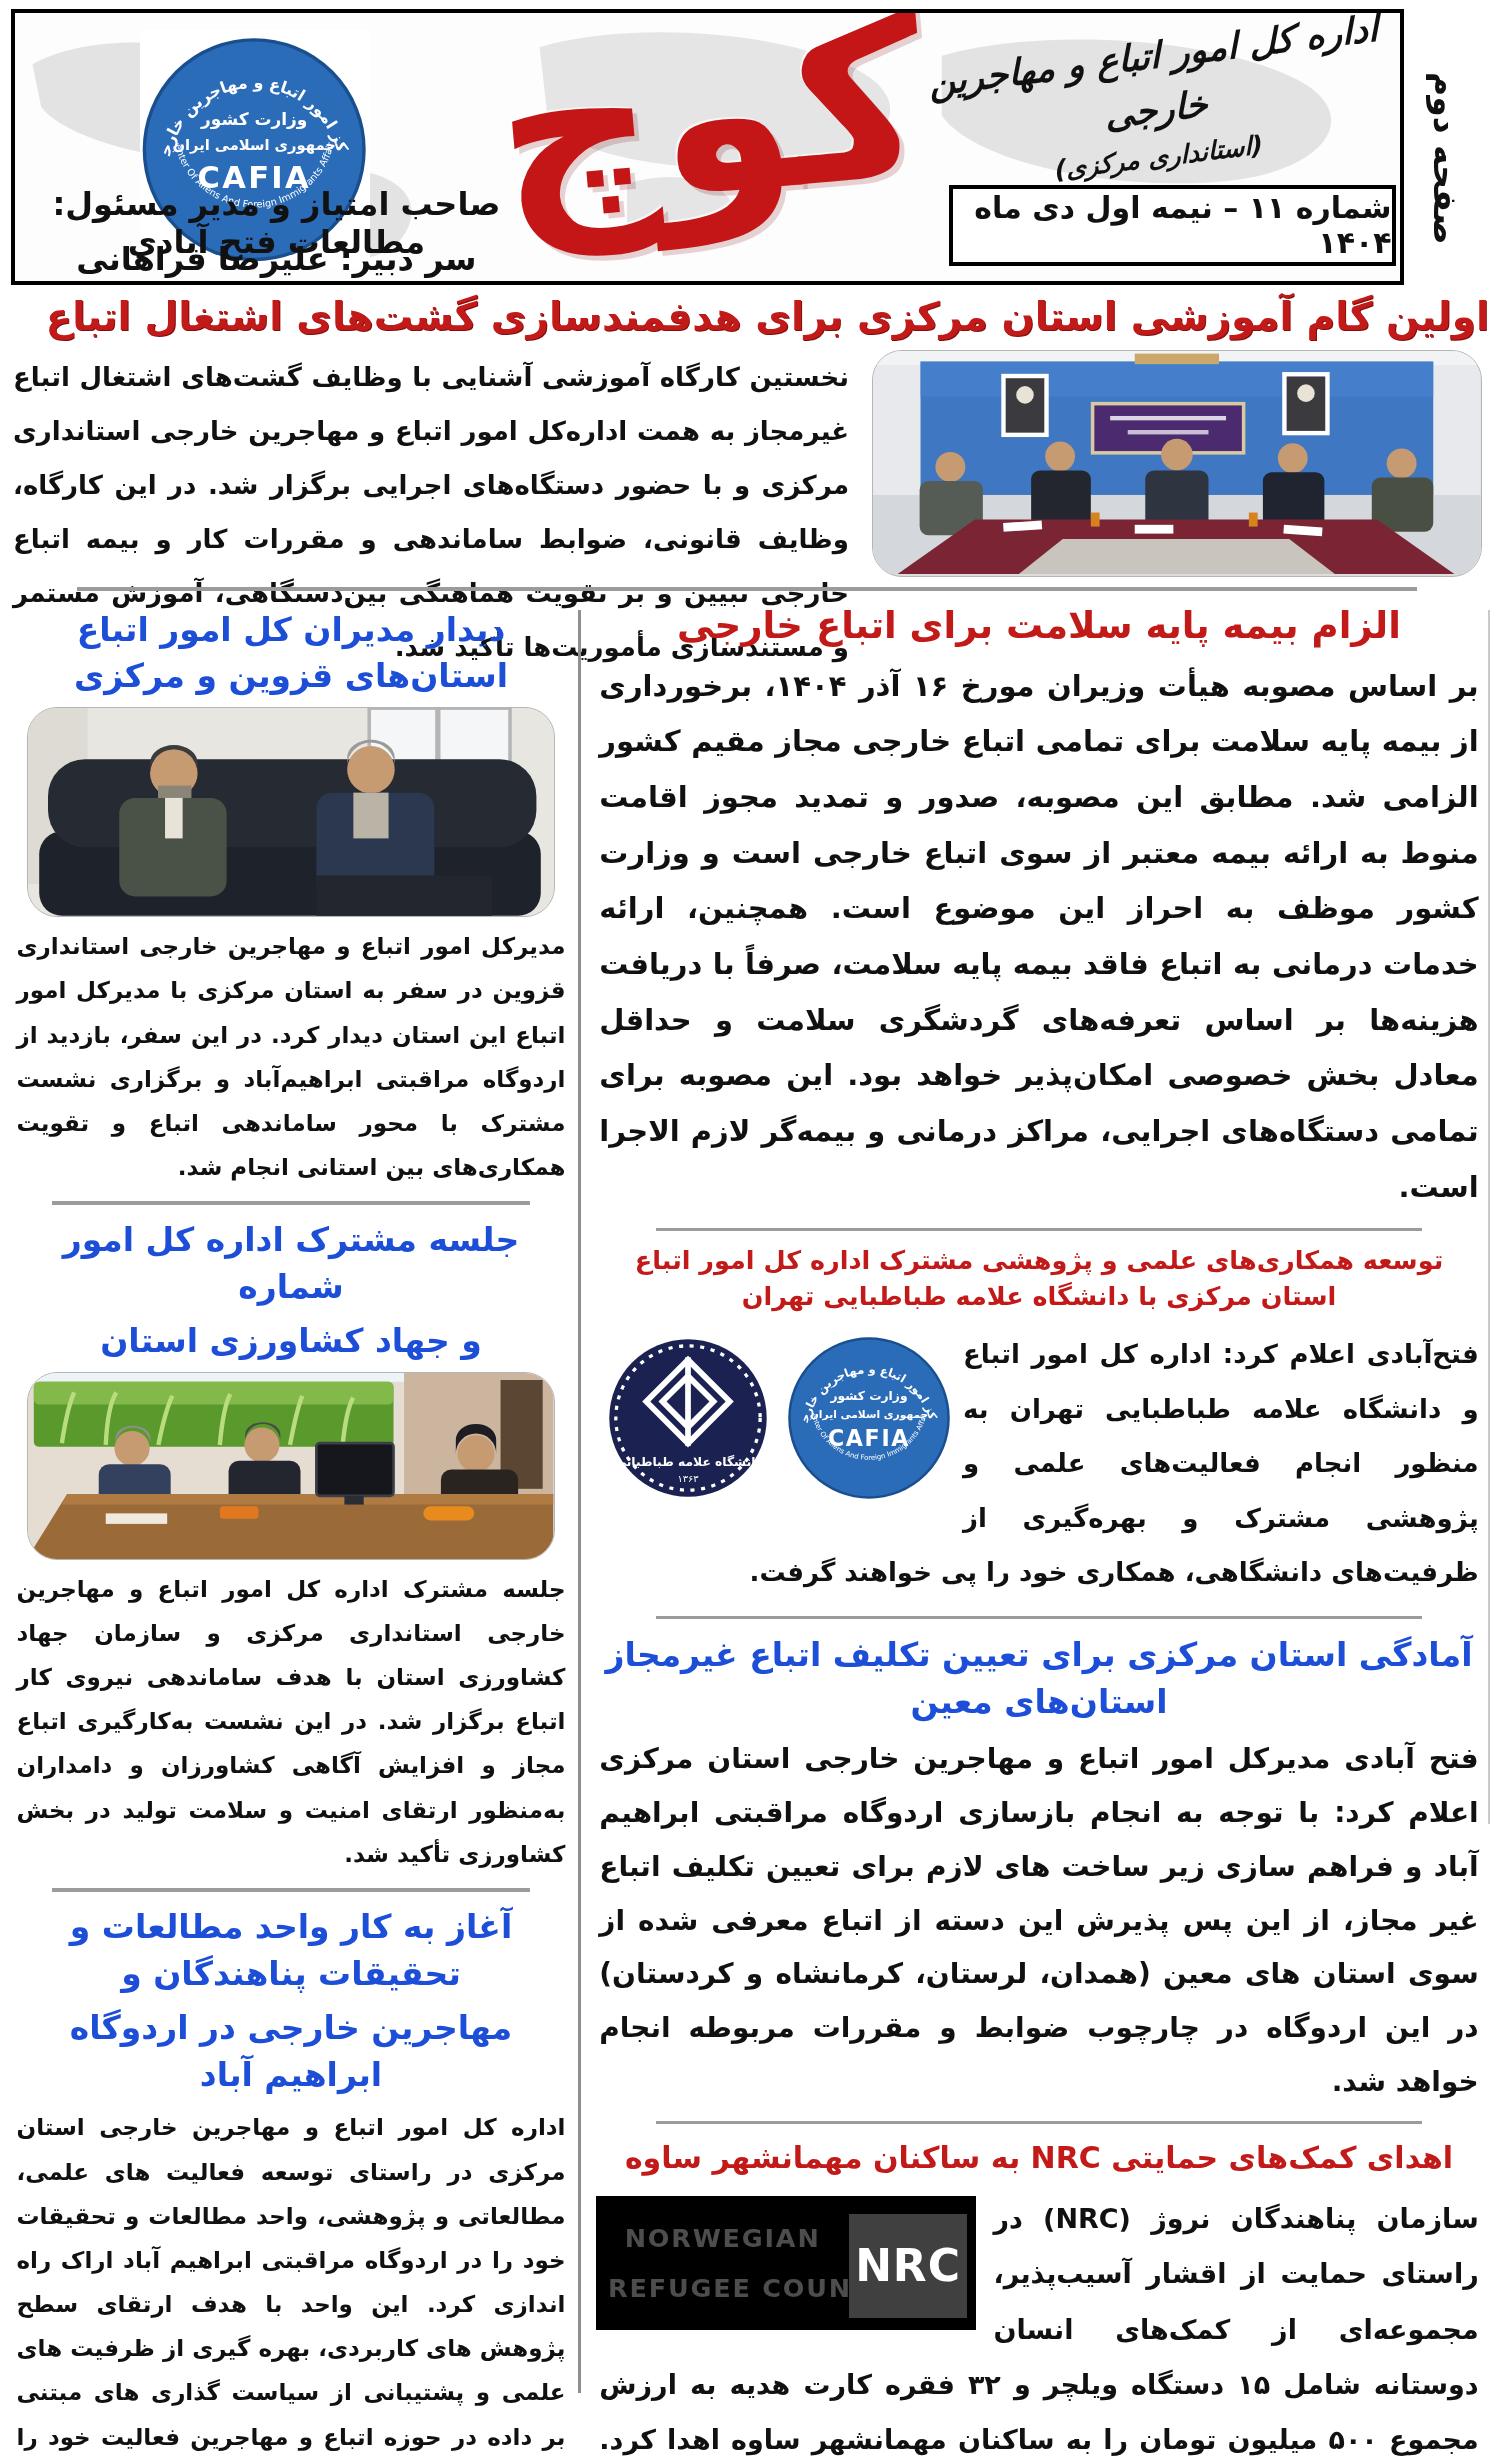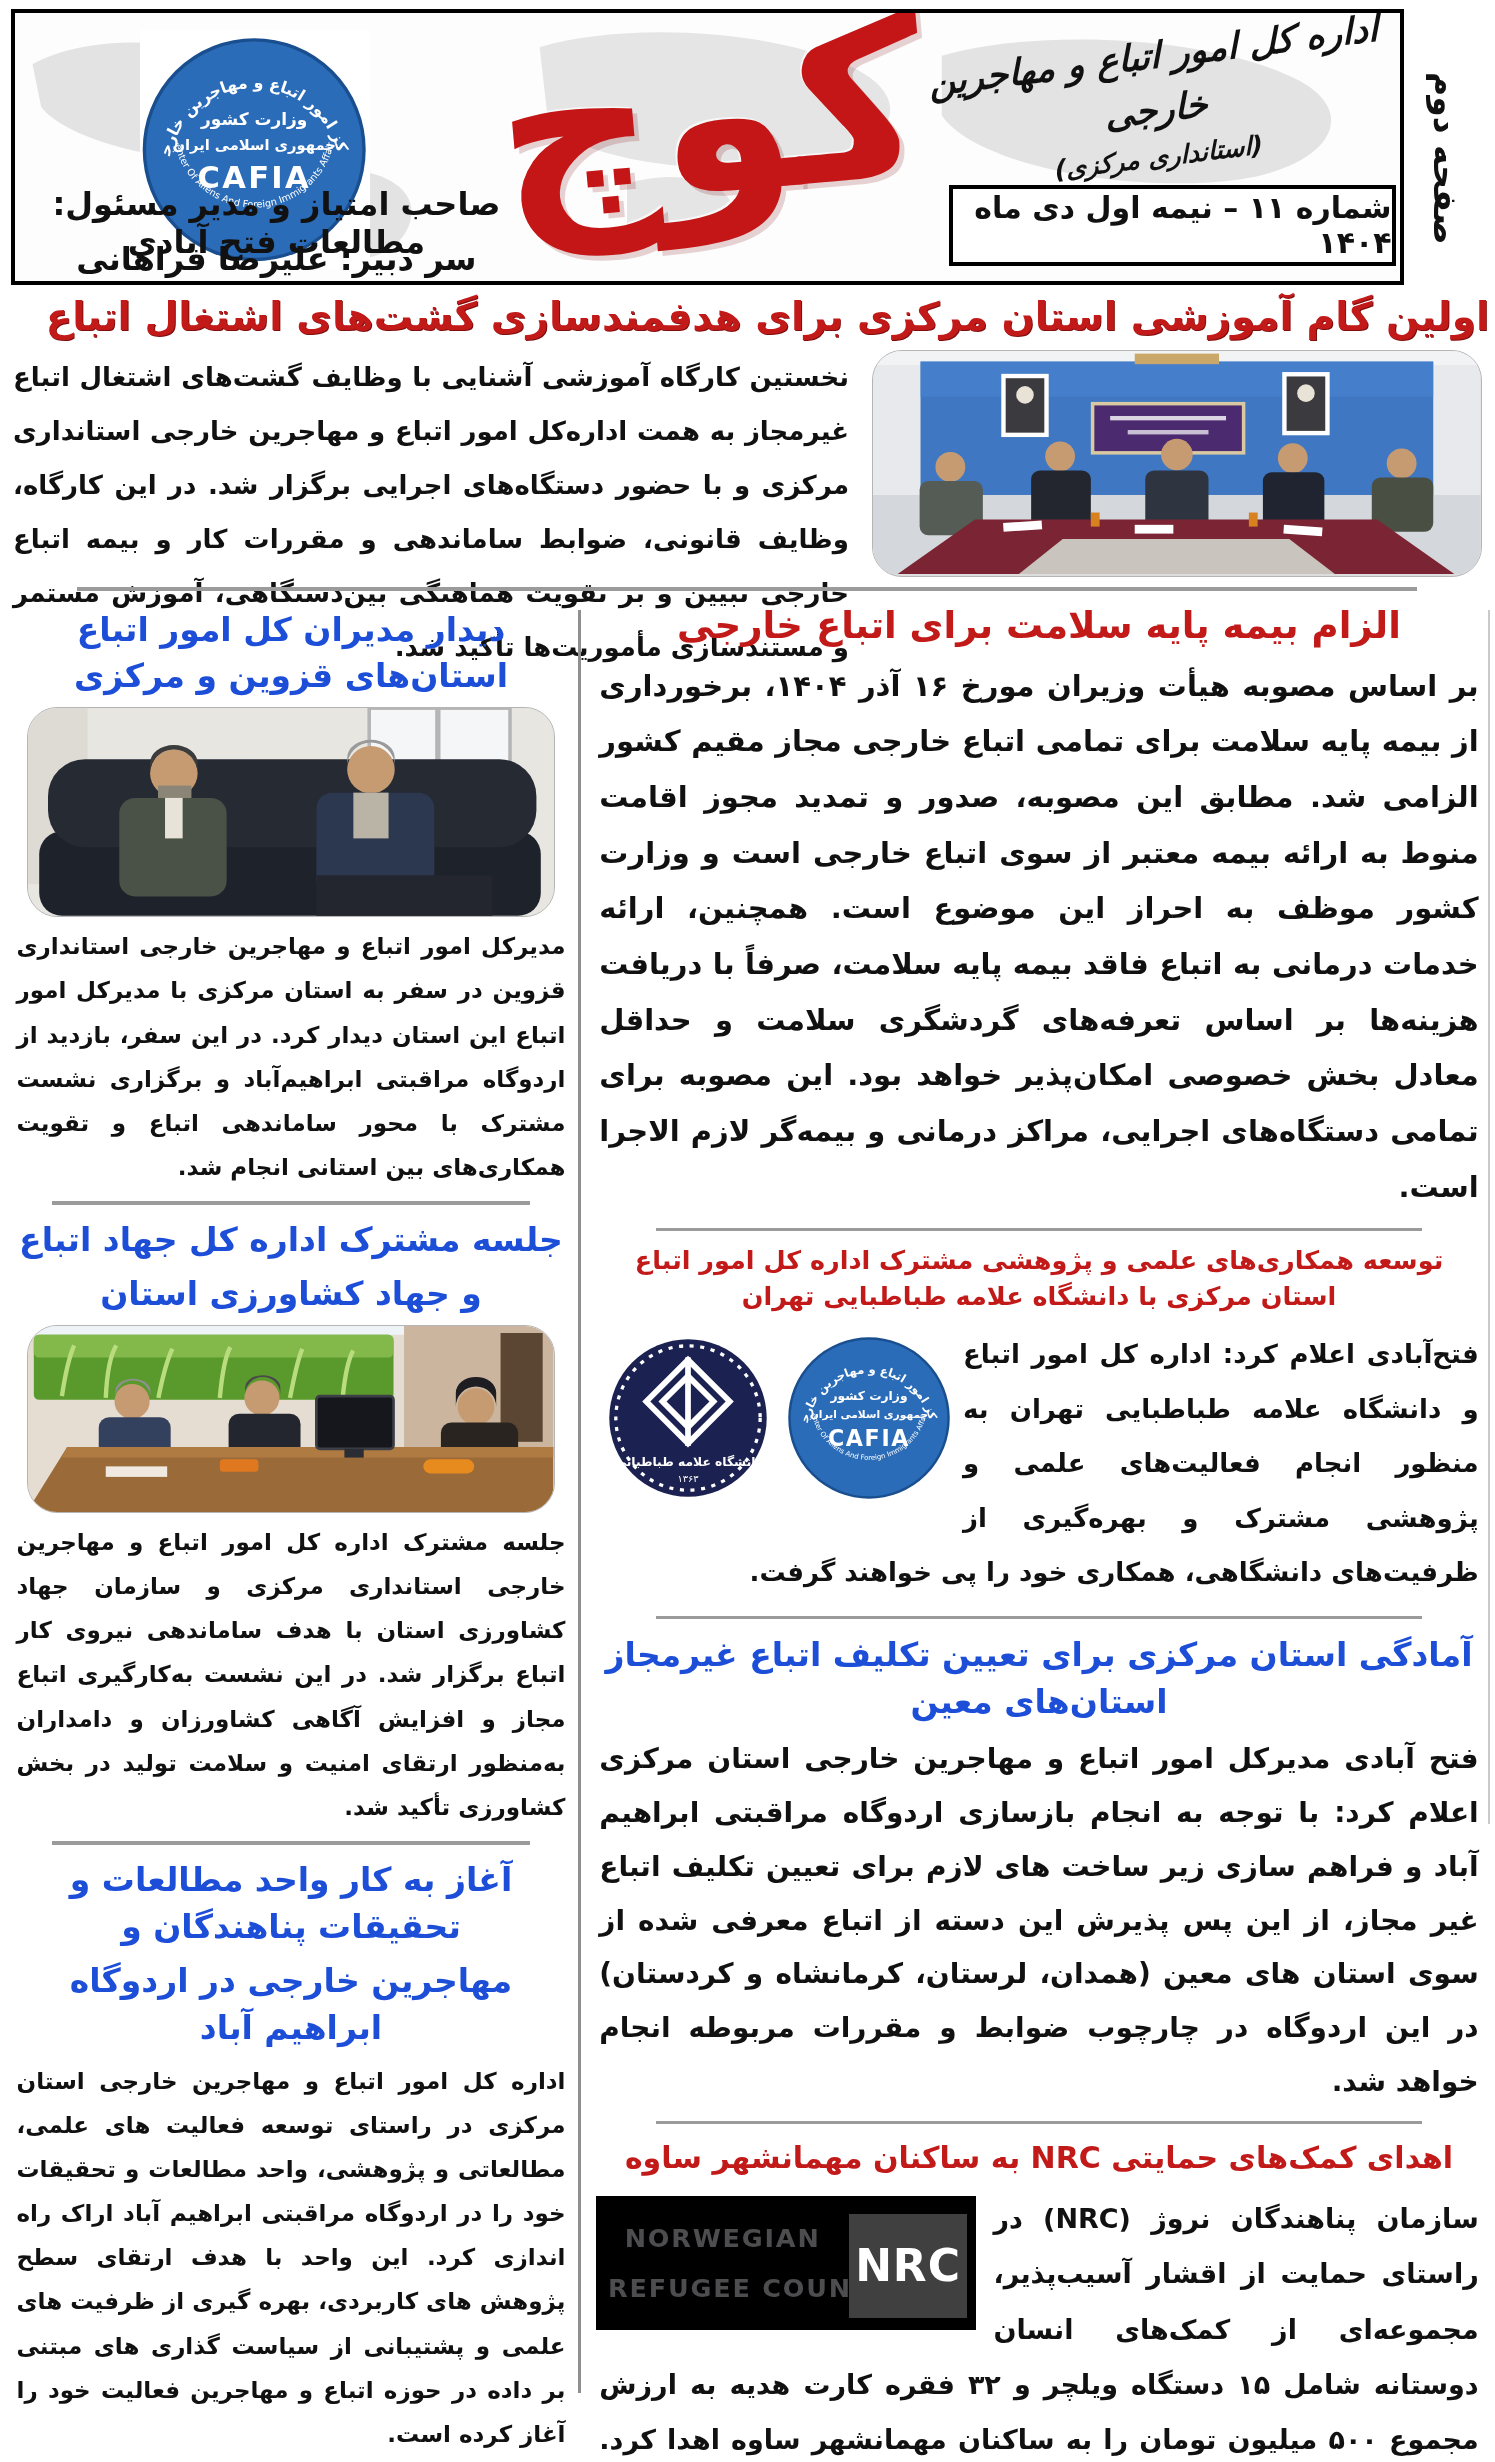--- a/index.html
+++ b/index.html
@@ -209,21 +209,21 @@
           <rect x="372" y="96" width="40" height="52" fill="#b9b4a6"></rect>
           <rect x="330" y="190" width="200" height="46" fill="#23262e"></rect>
         </svg>
       </div>
       <p class="body">مدیرکل امور اتباع و مهاجرین خارجی استانداری قزوین در سفر به استان مرکزی با مدیرکل امور اتباع این استان دیدار کرد. در این سفر، بازدید از اردوگاه مراقبتی ابراهیم‌آباد و برگزاری نشست مشترک با محور ساماندهی اتباع و تقویت همکاری‌های بین استانی انجام شد.</p>
     </section>
 
     <div class="hdiv"></div>
 
     <section>
-      <h2 class="red">جلسه مشترک اداره کل جهاد اتباع</h2>
+      <h2 class="red">جلسه مشترک اداره کل امور شماره</h2>
       <h2 class="red">و جهاد کشاورزی استان</h2>
       <div class="photo-frame">
         <svg viewBox="0 0 600 212" width="528" height="186">
           <rect width="600" height="212" fill="#e6ddd2"></rect>
           <rect x="0" y="0" width="600" height="10" fill="#eef3f7"></rect>
           <rect x="8" y="10" width="410" height="74" rx="6" fill="#5a9a2c"></rect>
           <rect x="8" y="10" width="410" height="26" rx="6" fill="#8cc153" opacity=".8"></rect>
           <path d="M40,80 q6,-40 14,-58 M90,82 q2,-44 12,-60 M150,82 q8,-40 16,-56 M220,82 q4,-44 12,-58 M300,82 q8,-42 14,-56 M360,82 q4,-40 12,-54" stroke="#b9dd7e" stroke-width="5" fill="none"></path>
           <rect x="430" y="0" width="170" height="140" fill="#cbb59e"></rect>
           <rect x="540" y="8" width="48" height="124" fill="#5a4632"></rect>

